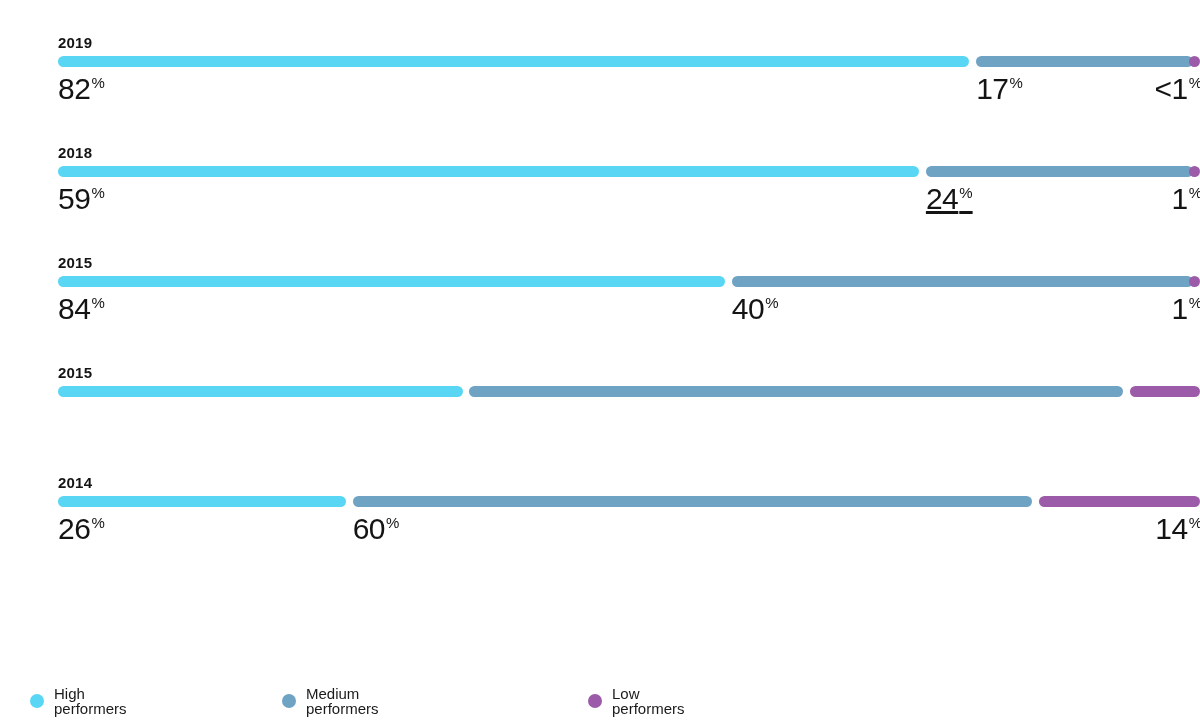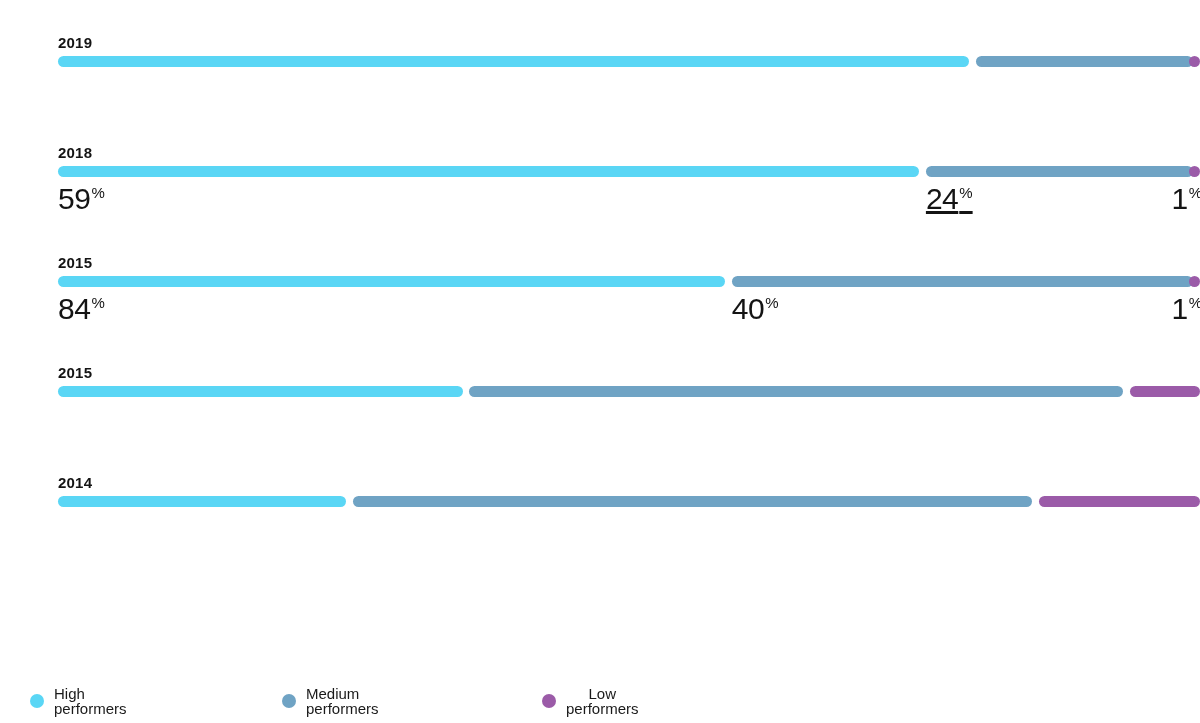--- a/index.html
+++ b/index.html
@@ -113,20 +113,25 @@
 
 <div id="chart-root">
   <div class="rows" id="rows-container">
       <div class="row">
         <div class="row-year">2019</div>
         <div class="track">
           <div class="seg seg-high" style="left: 0px; width: 911.316px;"></div>
           <div class="seg seg-medium" style="left: 918.168px; width: 216.98px;"></div>
           <div class="seg seg-low" style="left: 1131px; width: 11px;"></div>
         </div>
+        <div class="labels">
+          <div class="val" style="left: 0px;"><span>82</span><span class="pct">%</span></div>
+          <div class="val" style="left: 918.168px;"><span>17</span><span class="pct">%</span></div>
+          <div class="val right" style="left: 1144px;"><span>&lt;1</span><span class="pct">%</span></div>
+        </div>
       </div>
       <div class="row">
         <div class="row-year">2018</div>
         <div class="track">
           <div class="seg seg-high" style="left: 0px; width: 861.068px;"></div>
           <div class="seg seg-medium" style="left: 867.92px; width: 267.228px;"></div>
           <div class="seg seg-low" style="left: 1131px; width: 11px;"></div>
         </div>
         <div class="labels">
           <div class="val" style="left: 0px;"><span>59</span><span class="pct">%</span></div>
@@ -155,29 +160,34 @@
           <div class="seg seg-low" style="left: 1072.34px; width: 69.662px;"></div>
         </div>
       </div>
       <div class="row">
         <div class="row-year">2014</div>
         <div class="track">
           <div class="seg seg-high" style="left: 0px; width: 287.784px;"></div>
           <div class="seg seg-medium" style="left: 294.636px; width: 679.49px;"></div>
           <div class="seg seg-low" style="left: 980.978px; width: 161.022px;"></div>
         </div>
+        <div class="labels">
+          <div class="val" style="left: 0px;"><span>26</span><span class="pct">%</span></div>
+          <div class="val" style="left: 294.636px;"><span>60</span><span class="pct">%</span></div>
+          <div class="val right" style="left: 1144px;"><span>14</span><span class="pct">%</span></div>
+        </div>
       </div>
     </div>
   <div class="legend" id="legend-container">
       <div class="legend-item" style="position: absolute; left: 0px; top: 0px;">
         <span class="legend-dot" style="background: rgb(90, 214, 245);"></span>
         <span class="legend-label">High performers</span>
       </div>
       <div class="legend-item" style="position: absolute; left: 252px; top: 0px;">
         <span class="legend-dot" style="background: rgb(111, 163, 196);"></span>
         <span class="legend-label">Medium performers</span>
       </div>
-      <div class="legend-item" style="position: absolute; left: 512px; top: 0px; text-align: center;">
+      <div class="legend-item" style="position: absolute; left: 558px; top: 0px;">
         <span class="legend-dot" style="background: rgb(155, 91, 168);"></span>
         <span class="legend-label">Low performers</span>
       </div>
     </div>
 </div>
 
 </body></html>

